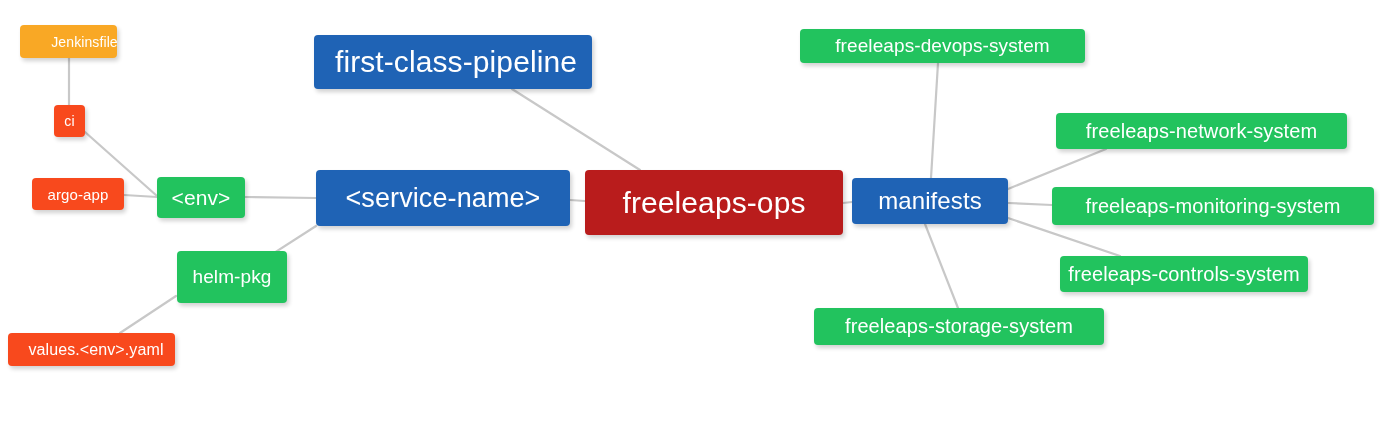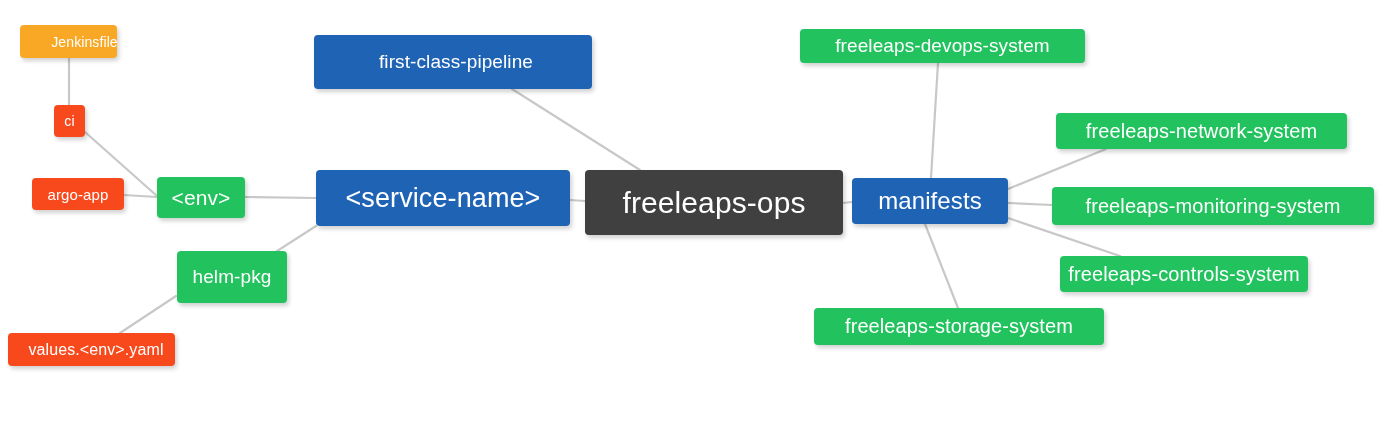--- a/index.html
+++ b/index.html
@@ -30,21 +30,21 @@
     justify-content: center;
     box-sizing: border-box;
     color: #ffffff;
     white-space: nowrap;
     border-radius: 4px;
     box-shadow: 2px 3px 4px rgba(0,0,0,0.18);
     font-family: "Liberation Sans", sans-serif;
     font-weight: 400;
     letter-spacing: 0.1px;
   }
-  .n-root   { background: #404040; }
+  .n-root   { background: #b91c1c; }
   .n-blue   { background: #1f63b5; }
   .n-green  { background: #22c35e; }
   .n-orange { background: #f9a825; padding-left: 32px; }
   .n-red    { background: #f8491d; }
 </style>
 </head>
 <body>
 
 <div id="canvas">
   <svg id="edges" viewBox="0 0 1390 421">
@@ -63,21 +63,21 @@
       <line x1="1008" y1="218" x2="1120" y2="256" stroke="#c8c8c8" stroke-width="2.2" stroke-linecap="round"></line>
       <line x1="925" y1="224" x2="958" y2="308" stroke="#c8c8c8" stroke-width="2.2" stroke-linecap="round"></line>
     </svg>
   <div id="nodes">
       <div class="node n-orange" style="left: 20px; top: 25px; width: 97px; height: 33px; font-size: 14px;">Jenkinsfile</div>
       <div class="node n-red" style="left: 54px; top: 105px; width: 31px; height: 32px; font-size: 14px;">ci</div>
       <div class="node n-red" style="left: 32px; top: 178px; width: 92px; height: 32px; font-size: 15px;">argo-app</div>
       <div class="node n-green" style="left: 157px; top: 177px; width: 88px; height: 41px; font-size: 21px;">&lt;env&gt;</div>
       <div class="node n-green" style="left: 150px; top: 251px; width: 110px; height: 52px; font-size: 19px; margin-left: 27px;">helm-pkg</div>
       <div class="node n-red" style="left: 8px; top: 333px; width: 167px; height: 33px; font-size: 16px; padding-left: 9px;">values.&lt;env&gt;.yaml</div>
-      <div class="node n-blue" style="left: 314px; top: 35px; width: 278px; height: 54px; font-size: 19px; padding-left: 6px;">first-class-pipeline</div>
+      <div class="node n-blue" style="left: 314px; top: 35px; width: 278px; height: 54px; font-size: 30px; padding-left: 6px;">first-class-pipeline</div>
       <div class="node n-blue" style="left: 316px; top: 170px; width: 254px; height: 56px; font-size: 27px;">&lt;service-name&gt;</div>
       <div class="node n-root" style="left: 585px; top: 170px; width: 258px; height: 65px; font-size: 30px;">freeleaps-ops</div>
       <div class="node n-blue" style="left: 852px; top: 178px; width: 156px; height: 46px; font-size: 24px;">manifests</div>
       <div class="node n-green" style="left: 800px; top: 29px; width: 285px; height: 34px; font-size: 19px; text-align: center;">freeleaps-devops-system</div>
       <div class="node n-green" style="left: 1056px; top: 113px; width: 291px; height: 36px; font-size: 20px;">freeleaps-network-system</div>
       <div class="node n-green" style="left: 1052px; top: 187px; width: 322px; height: 38px; font-size: 20px;">freeleaps-monitoring-system</div>
       <div class="node n-green" style="left: 1060px; top: 256px; width: 248px; height: 36px; font-size: 20px;">freeleaps-controls-system</div>
       <div class="node n-green" style="left: 814px; top: 308px; width: 290px; height: 37px; font-size: 20px;">freeleaps-storage-system</div>
     </div>
 </div>

